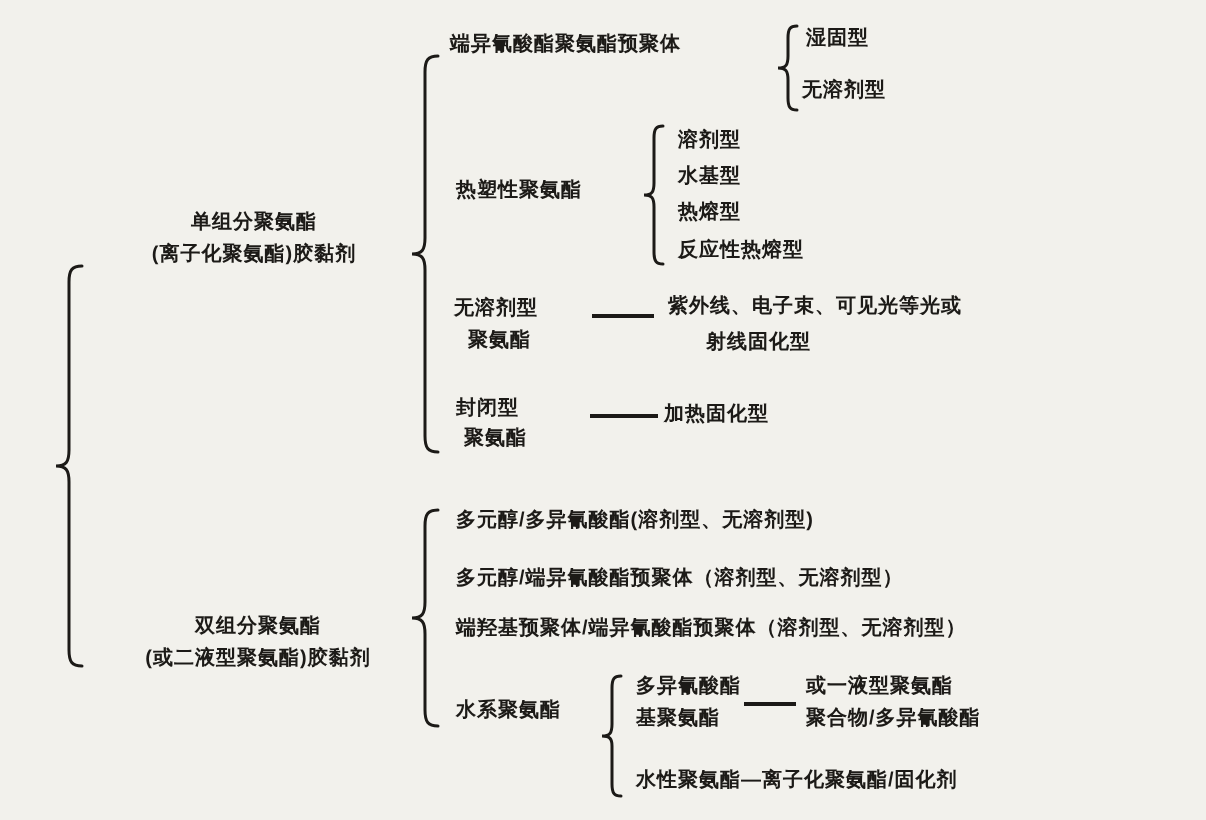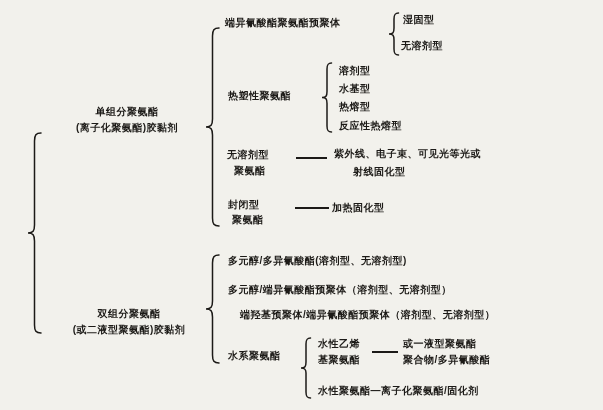--- a/index.html
+++ b/index.html
@@ -86,26 +86,26 @@
   </div>
 
   <div class="t" style="left:332px; top:200px;">加热固化型</div>
 
   <svg class="brace" style="left:205px; top:254px;" width="16" height="110" viewBox="0 0 16 110">
     <path d="M 14 1 C 9 1 7.5 3 7.5 9 L 7.5 47 C 7.5 53 6 55 1 55 C 6 55 7.5 57 7.5 63 L 7.5 101 C 7.5 107 9 109 14 109"></path>
   </svg>
 
   <div class="t" style="left:228px; top:253px;">多元醇/多异氰酸酯(溶剂型、无溶剂型)</div>
   <div class="t" style="left:228px; top:282px;">多元醇/端异氰酸酯预聚体（溶剂型、无溶剂型）</div>
-  <div class="t" style="left:228px; top:307px;margin-left:12px;">端羟基预聚体/端异氰酸酯预聚体（溶剂型、无溶剂型）</div>
+  <div class="t" style="left:228px; top:307px;">端羟基预聚体/端异氰酸酯预聚体（溶剂型、无溶剂型）</div>
 
   <div class="t" style="left:228px; top:348px;">水系聚氨酯</div>
   <svg class="brace" style="left:300px; top:337px;" width="12" height="62" viewBox="0 0 12 62">
     <path d="M 10.5 1 C 7 1 6 2.5 6 7 L 6 25 C 6 29.5 5 31 1 31 C 5 31 6 32.5 6 36 L 6 55 C 6 59.5 7 61 10.5 61"></path>
   </svg>
-  <div class="t" style="left:318px; top:336px;">水性乙烯</div>
+  <div class="t" style="left:318px; top:336px;">多异氰酸酯</div>
   <div class="t" style="left:318px; top:352px;">基聚氨酯</div>
   <div class="dash" style="left:372px; top:351px; width:26px;"></div>
   <div class="t" style="left:403px; top:336px;">或一液型聚氨酯</div>
   <div class="t" style="left:403px; top:352px;text-align:center;">聚合物/多异氰酸酯</div>
   <div class="t" style="left:318px; top:383px;">水性聚氨酯—离子化聚氨酯/固化剂</div>
 
 </div>
 
 </body></html>

